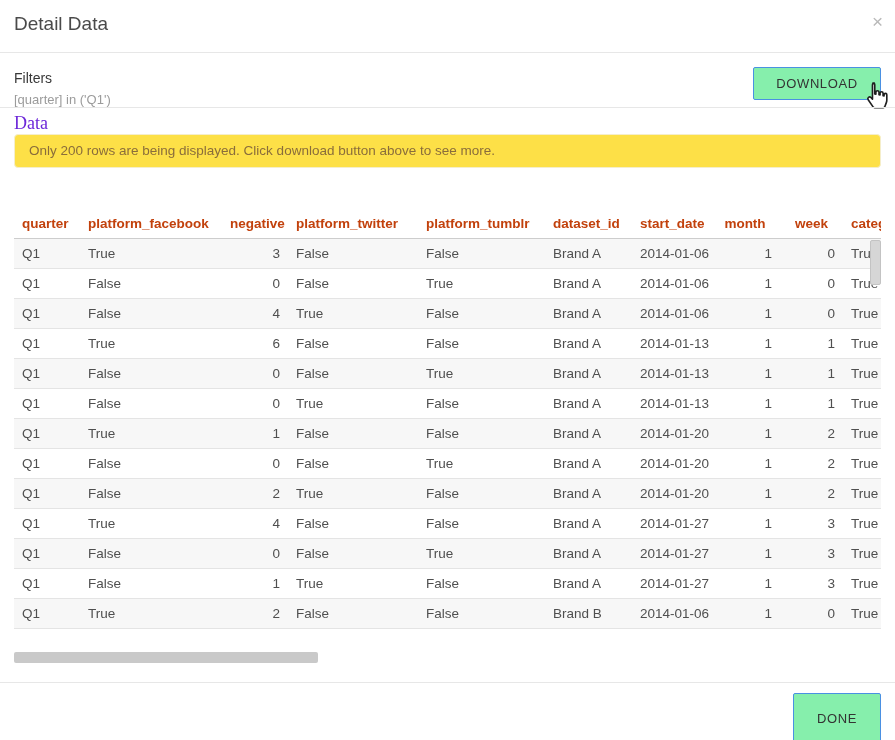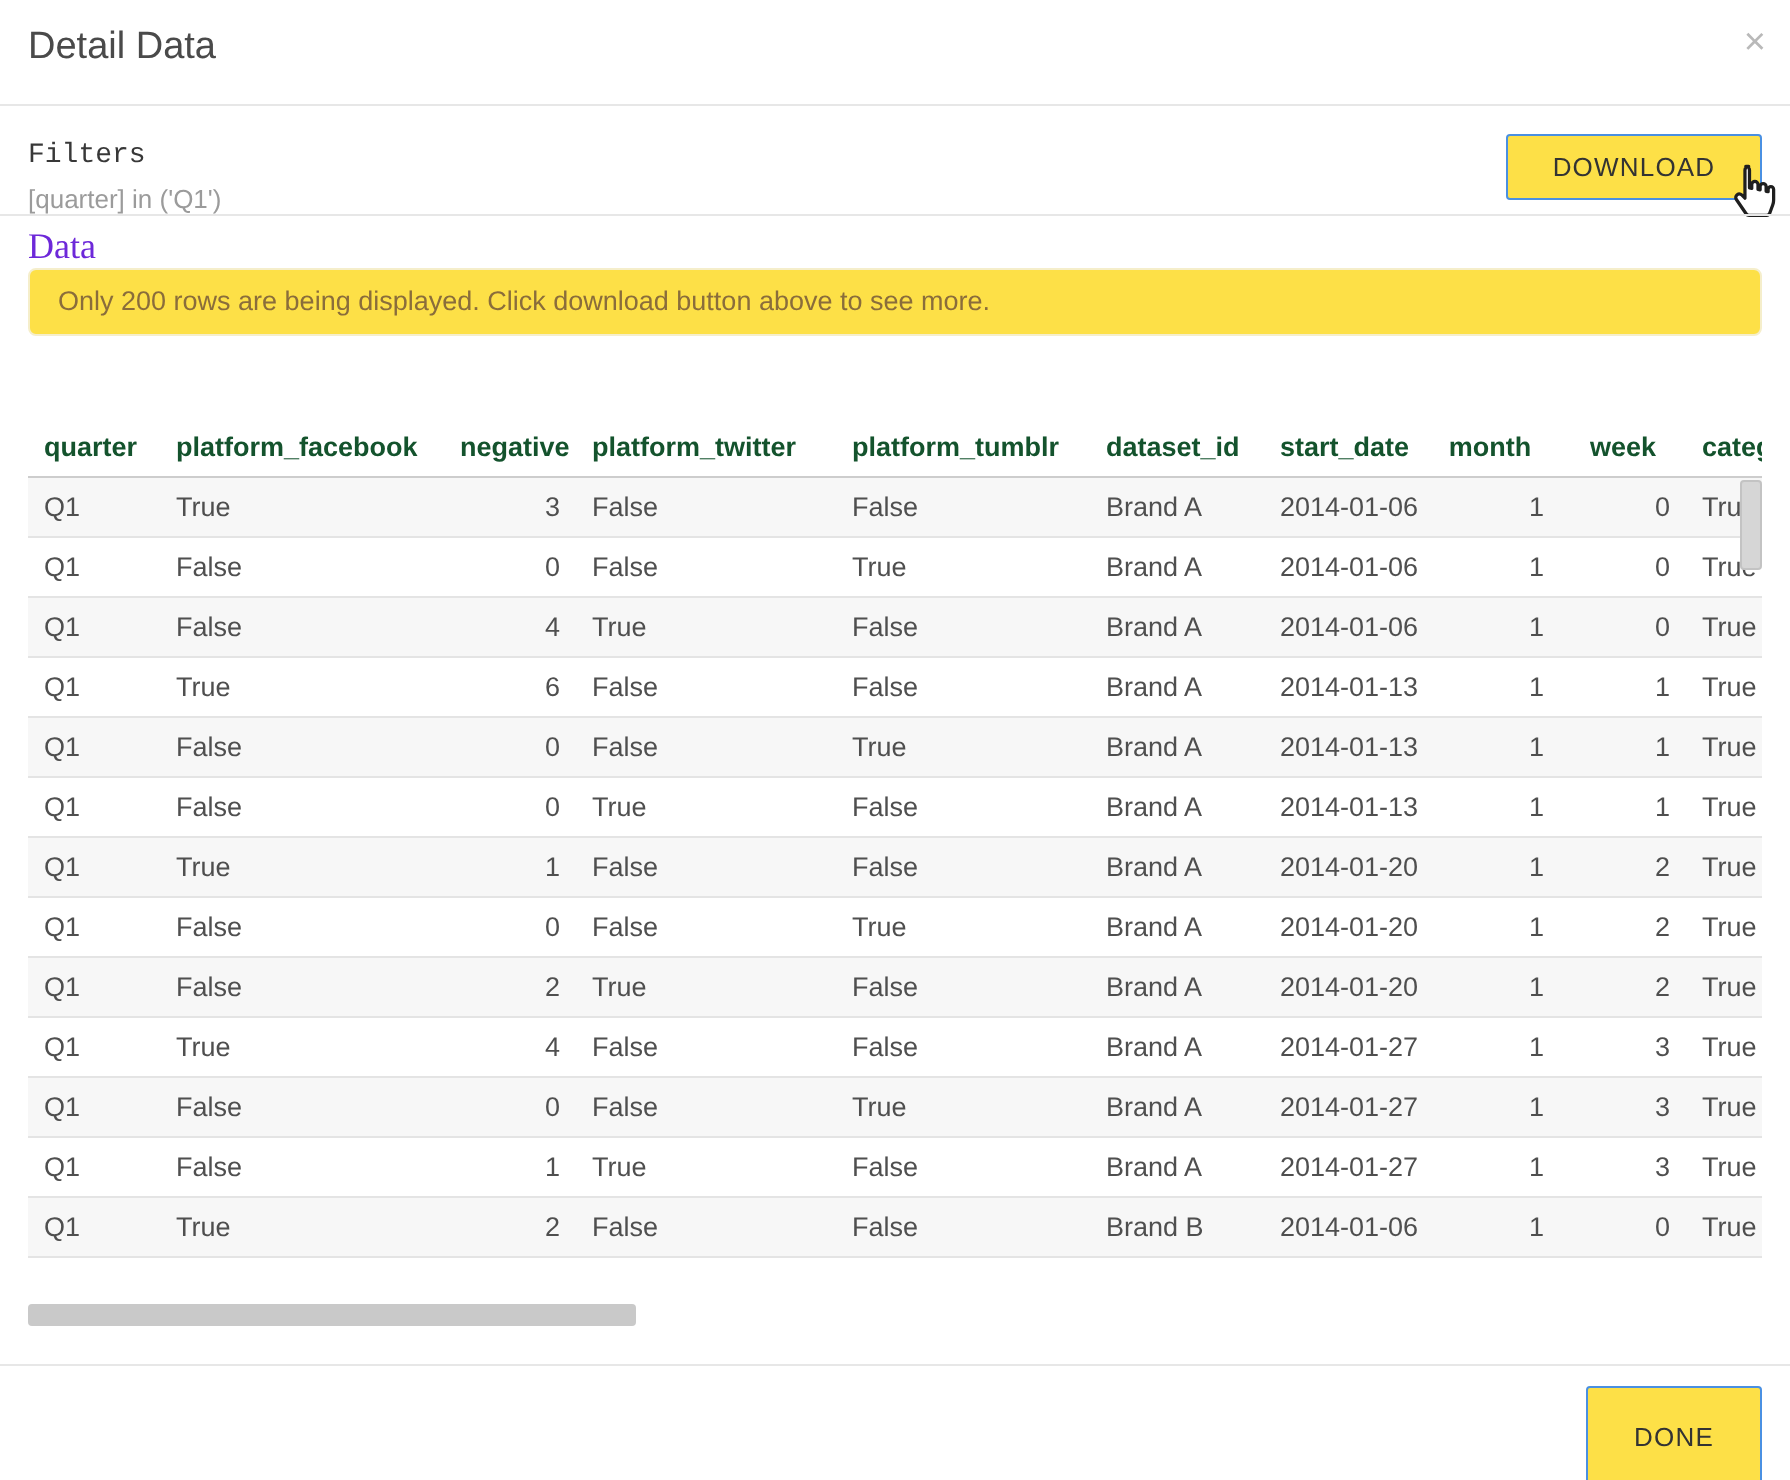--- a/index.html
+++ b/index.html
@@ -8,45 +8,45 @@
     position:relative; width:895px; height:740px; background:#fff;
     font-family:"Liberation Sans", sans-serif; overflow:hidden;
   }
   .dialog-title { position:absolute; left:14px; top:13px; font-size:19px; font-weight:400; color:#4a4a4a; }
   .close-btn { position:absolute; right:12px; top:12px; font-size:19px; line-height:19px; color:#b9b9b9; cursor:pointer; font-weight:400; }
   .divider { position:absolute; left:0; right:0; height:0; border-top:1px solid #e7e7e7; }
   .divider-title { top:52px; }
   .divider-filters { top:107px; }
   .divider-footer { top:682px; }
 
-  .filters-label { position:absolute; left:14px; top:70px; font-size:14px; color:#383838;font-family:Liberation Mono, monospace; }
+  .filters-label { position:absolute; left:14px; top:70px; font-size:14px; color:#383838; }
   .filter-value  { position:absolute; left:14px; top:92px; font-size:13px; color:#9b9b9b; }
   .data-label    { position:absolute; left:14px; top:113px; font-size:18px; color:#6d28d9;font-family:Liberation Serif, serif; }
 
   .btn {
-    position:absolute; background:#fde047; border:1px solid #4a90e2; border-radius:2px;
+    position:absolute; background:#86efac; border:1px solid #4a90e2; border-radius:2px;
     font-family:"Liberation Sans", sans-serif; font-size:13px; color:#333;
     letter-spacing:0.6px; cursor:pointer; text-align:center;
   }
   .download-btn { right:14px; top:67px; width:128px; height:33px; }
   .done-btn     { right:14px; top:693px; width:88px; height:50px; }
 
   .cursor-icon { position:absolute; right:4px; top:80px; pointer-events:none; }
 
   .warning-box {
     position:absolute; left:14px; right:14px; top:134px; height:34px;
     background:#fde047; border:1px solid #f5eecb; border-radius:4px;
     color:#8a6d3b; font-size:13.5px; line-height:32px; padding-left:14px;
     white-space:nowrap; overflow:hidden;
   }
 
   .table-wrap { position:absolute; left:14px; top:210px; width:867px; height:433px; overflow:hidden; }
   table { border-collapse:collapse; table-layout:fixed; width:929px; }
   th {
-    height:28px; text-align:left; font-size:13.5px; font-weight:700; color:#14532d;
+    height:28px; text-align:left; font-size:13.5px; font-weight:700; color:#c2410c;
     padding:0 8px; border-bottom:1px solid #cdcdcd; white-space:nowrap; overflow:hidden;
   }
   td {
     height:30px; font-size:13.5px; color:#4f4f4f; padding:0 8px;
     border-bottom:1px solid #e4e4e4; white-space:nowrap; overflow:hidden;
   }
   tbody tr:nth-child(odd) { background:#f7f7f7; }
   th:nth-child(3), th:nth-child(8), th:nth-child(9) { text-align:center;margin-top:33px; }
   td:nth-child(3), td:nth-child(8), td:nth-child(9) { text-align:right; }
 

